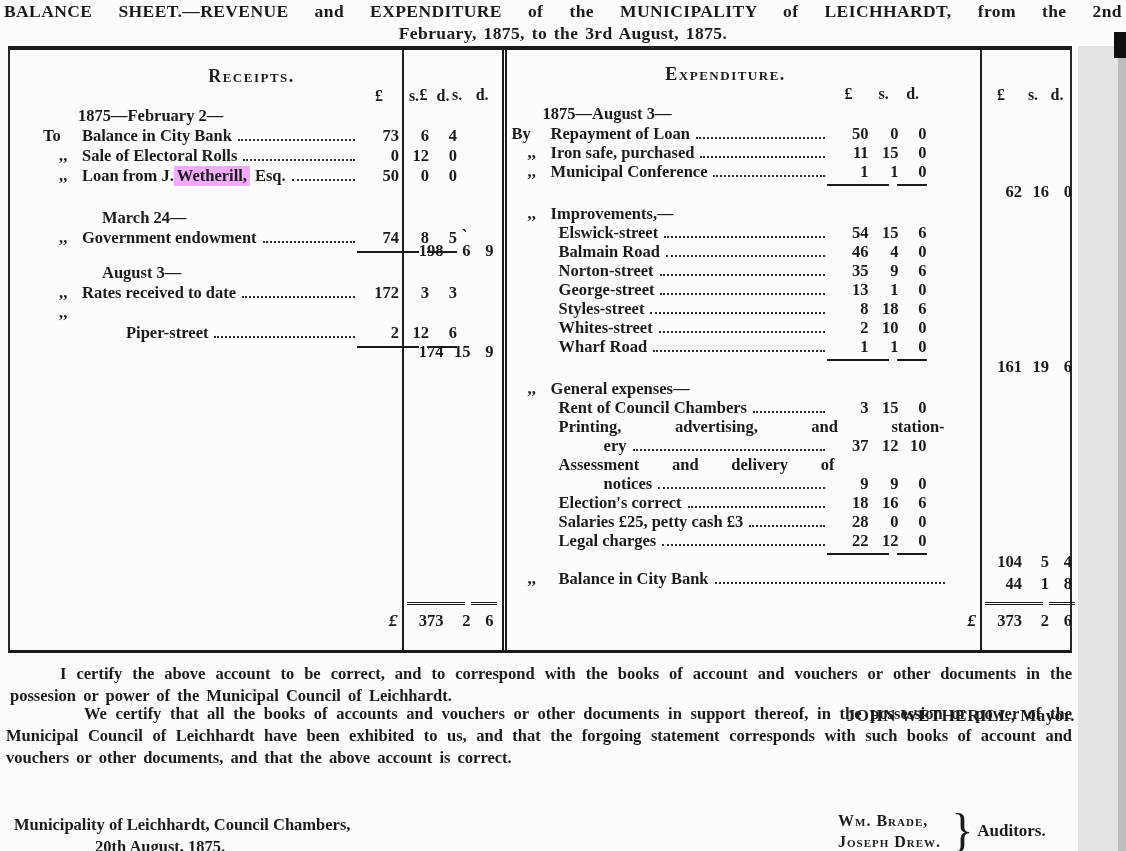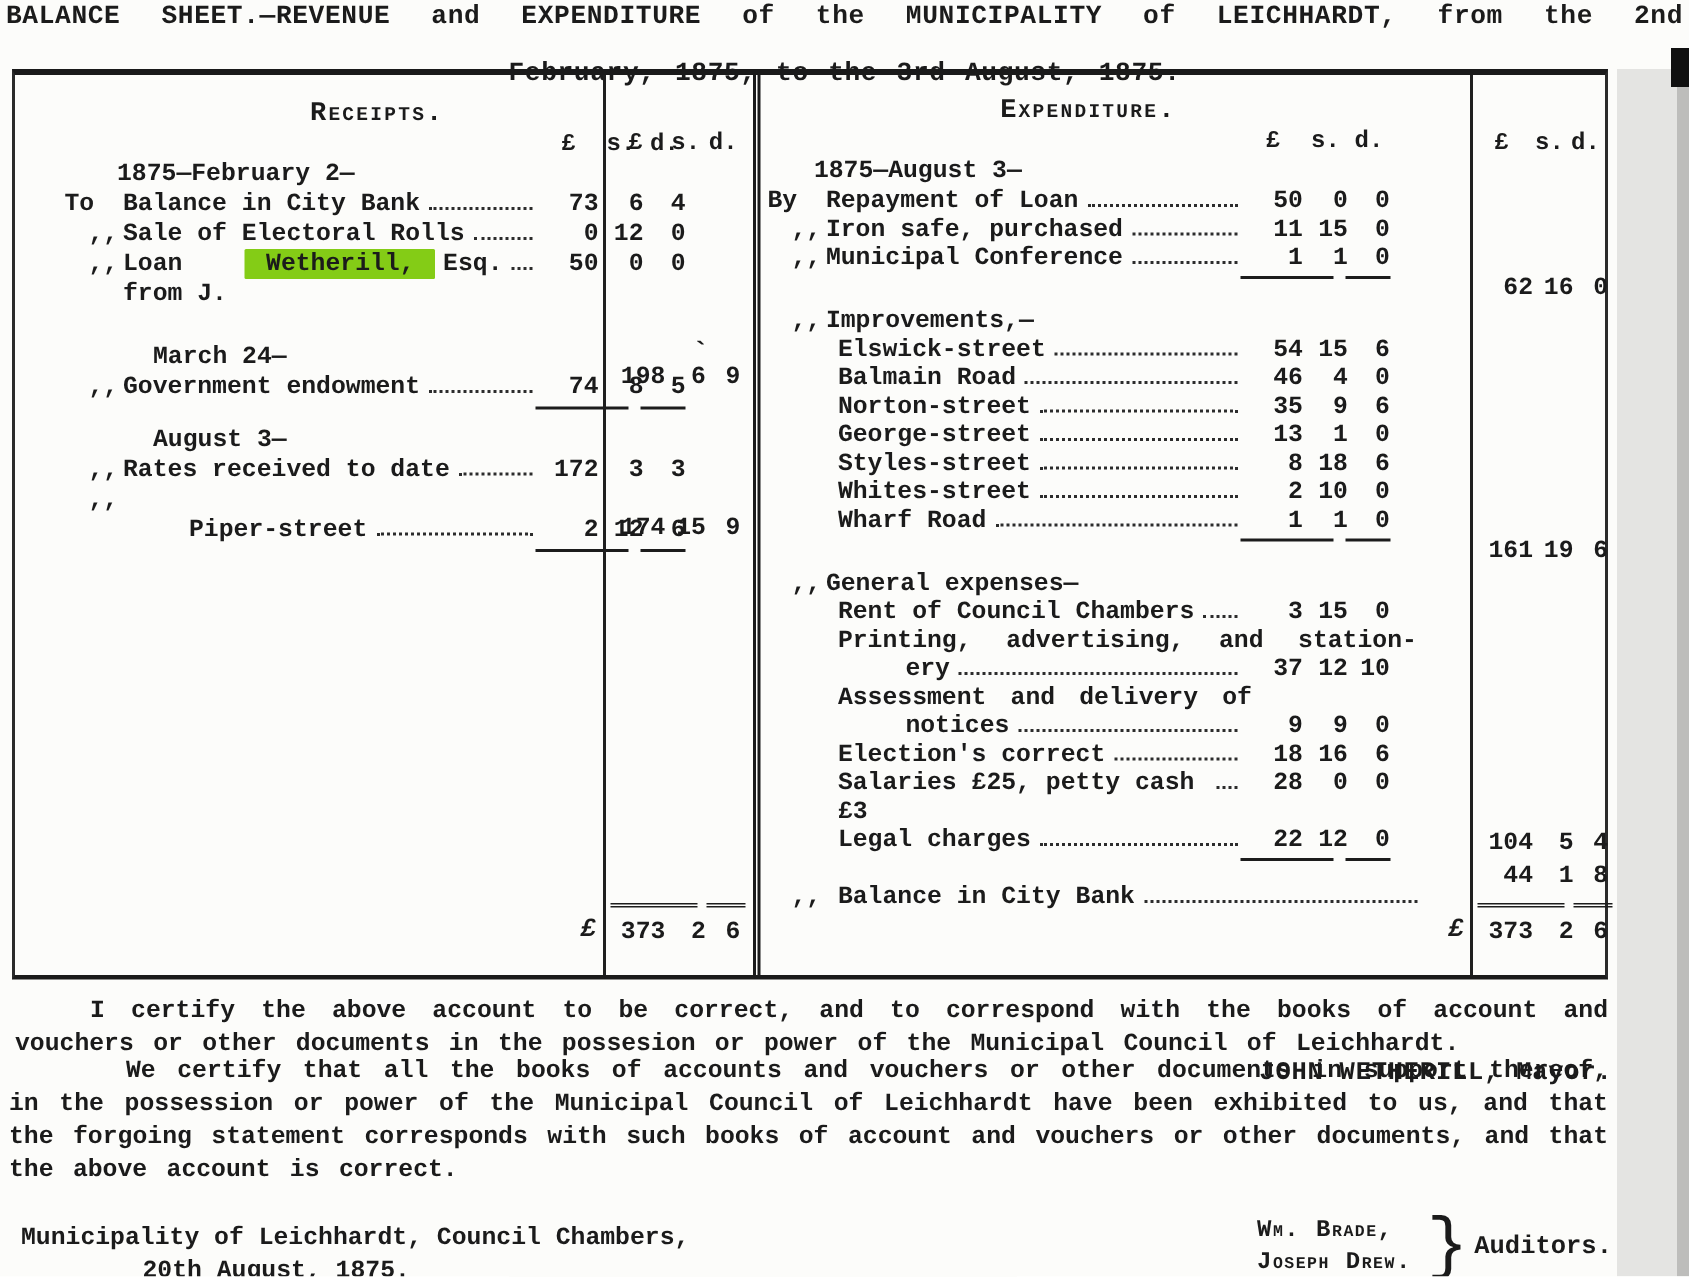--- a/index.html
+++ b/index.html
@@ -1,30 +1,30 @@
 <!DOCTYPE html>
 <html><head>
 <meta charset="utf-8">
 <style>
   html,body{margin:0;padding:0;background:#ffffff;}
   .page{
     position:relative;width:1126px;height:851px;overflow:hidden;
     background:#fcfcfa;color:#1b1b1b;
-    font-family:Liberation Mono, monospace;
+    font-family:Liberation Serif, serif;
     font-weight:bold;
   }
   
   .scan-strip{position:absolute;top:46px;right:0;width:48px;height:805px;
     background:linear-gradient(to right,#e4e4e2 0 40px,#bdbdbb 40px 48px);}
   .black-mark{position:absolute;top:32px;right:0;width:12px;height:26px;background:#101010;}
 
   
   .title{position:absolute;top:1px;left:0;width:1126px;font-size:17.5px;letter-spacing:.4px;}
   .t1{padding:0 4px;text-align:justify;text-align-last:justify;word-spacing:2px;}
-  .t2{text-align:center;margin-top:18px;word-spacing:2px;}
+  .t2{text-align:center;margin-top:1px;word-spacing:2px;}
 
   
   .sheet{position:absolute;left:8px;top:46px;width:1060px;height:600px;
     border-top:4px solid #1a1a1a;border-bottom:3px solid #1a1a1a;
     border-left:2px solid #2a2a2a;border-right:2px solid #2a2a2a;
     display:flex;}
   .half{position:relative;height:100%;}
   .half.receipts{width:527px;border-right:5px double #1a1a1a;}
   .half.expenditure{width:604px;}
   .main-col{position:absolute;left:0;top:0;}
@@ -66,21 +66,21 @@
   .side-amt .ss{width:27px;text-align:right;flex:none;}
   .side-amt .sd{width:23px;text-align:right;flex:none;}
   .total-rules{position:absolute;left:3px;top:552px;display:flex;gap:6px;}
   .total-rules span{display:block;border-top:3px double #1c1c1c;height:2px;}
   .tr1{width:58px;} .tr2{width:26px;}
   .total-currency{position:absolute;top:560px;font-size:17.5px;font-style:italic;}
   .receipts .total-currency{right:104px;}
   .expenditure .total-currency{right:94px;}
   .stray-tick{position:absolute;top:176px;left:58px;font-size:18px;}
 
-  .hl{background:#84cc16;padding:0 14px;border-radius:1px;}
+  .hl{background:#f0abfc;padding:0 3px;border-radius:1px;}
 
   
   .cert{position:absolute;text-align:justify;font-size:16.5px;line-height:22px;word-spacing:3px;}
   .cert1{top:663px;left:10px;width:1062px;text-indent:50px;}
   .cert2{top:703px;left:6px;width:1066px;text-indent:78px;}
   .mayor{position:absolute;top:706px;right:51px;font-size:17px;letter-spacing:.5px;}
   .place1{position:absolute;top:815px;left:14px;font-size:16.5px;}
   .place2{position:absolute;top:837px;left:95px;font-size:16.5px;}
   .auditors{position:absolute;top:810px;left:838px;display:flex;align-items:center;}
   .aud-names{font-size:16px;line-height:21px;}

